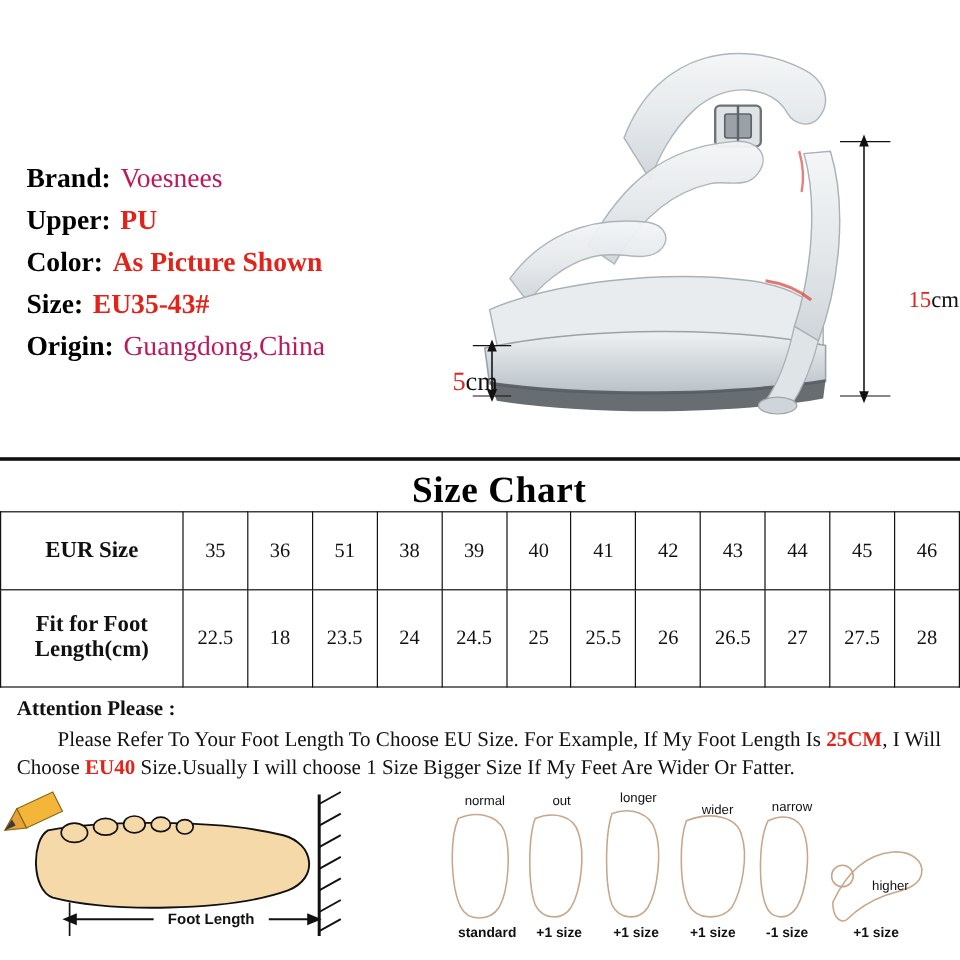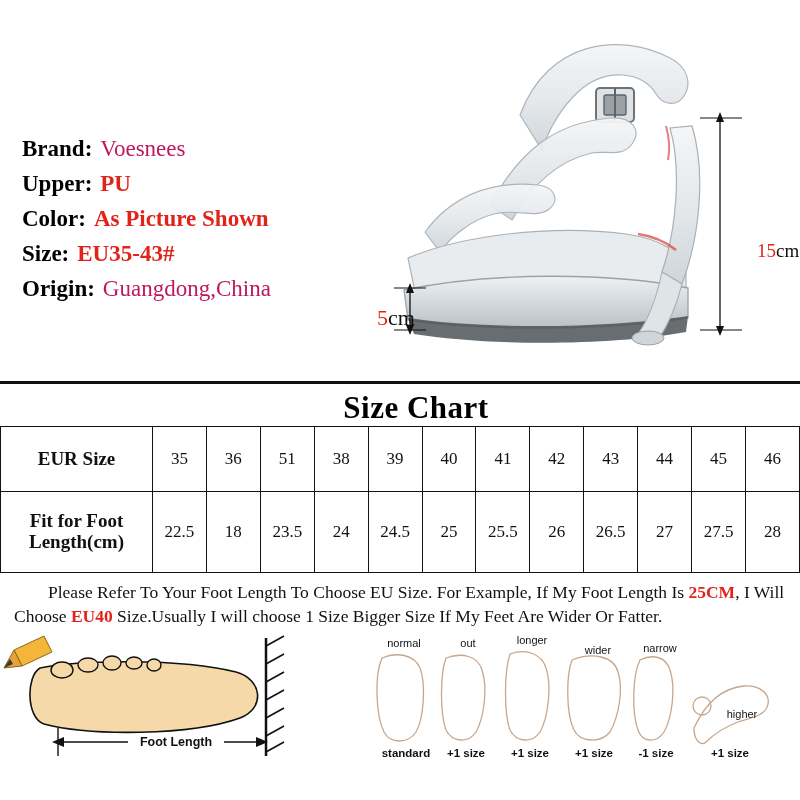--- a/index.html
+++ b/index.html
@@ -171,20 +171,21 @@
           <td>26.5</td>
           <td>27</td>
           <td>27.5</td>
           <td>28</td>
         </tr>
       </tbody>
     </table>
   </div>
 
   <div class="attention">
+    <div class="hd">Attention Please :</div>
     <p><span>Please Refer To Your Foot Length To Choose EU Size. For Example, If My Foot Length Is </span><span class="red">25CM</span><span>, I Will Choose </span><span class="red">EU40</span><span> Size.Usually I will choose 1 Size Bigger Size If My Feet Are Wider Or Fatter.</span></p>
   </div>
 
   <div class="bottom">
     <svg width="800" height="130" viewBox="0 0 800 130">
 
       <g>
 
         <polygon points="14,18 44,4 52,20 22,34" fill="#f4b63a" stroke="#8a6a14" stroke-width="1"></polygon>
         <polygon points="14,18 22,34 4,36" fill="#e8a13a" stroke="#8a6a14" stroke-width="1"></polygon>

